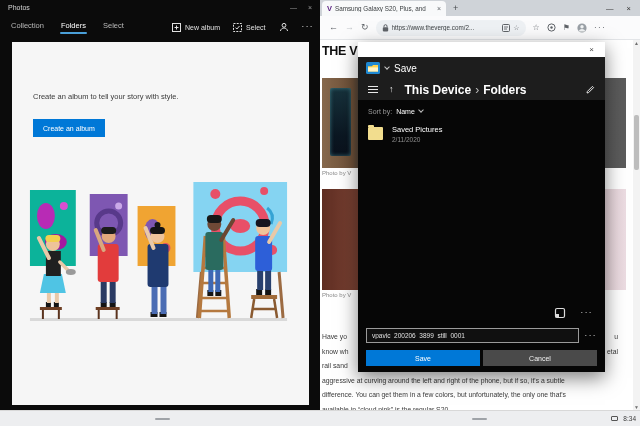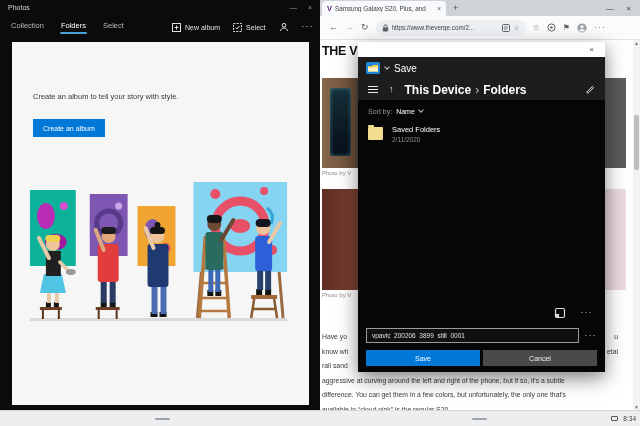--- a/index.html
+++ b/index.html
@@ -337,21 +337,21 @@
     </div>
     <div class="dlg-body">
       <div class="sort">
         <span>Sort by:</span>
         <b>Name</b>
         <span class="chev" style="border-color:#bdbdbd;"></span>
       </div>
       <div class="fitem">
         <span class="ficon"></span>
         <span>
-          <div class="fname">Saved Folders</div>
+          <div class="fname">Saved Pictures</div>
           <div class="fdate">2/11/2020</div>
         </span>
       </div>
       <div class="spacer"></div>
       <div class="dev-row">
         <svg class="ic" width="12" height="12" viewBox="0 0 12 12">
             <rect x="1.5" y="1.5" width="9" height="9" rx="1.5" fill="none" stroke="#ddd" stroke-width="1.2"></rect>
             <rect x="1.5" y="7" width="3.5" height="3.5" fill="#ddd"></rect>
           </svg>
         <span class="more">···</span>

